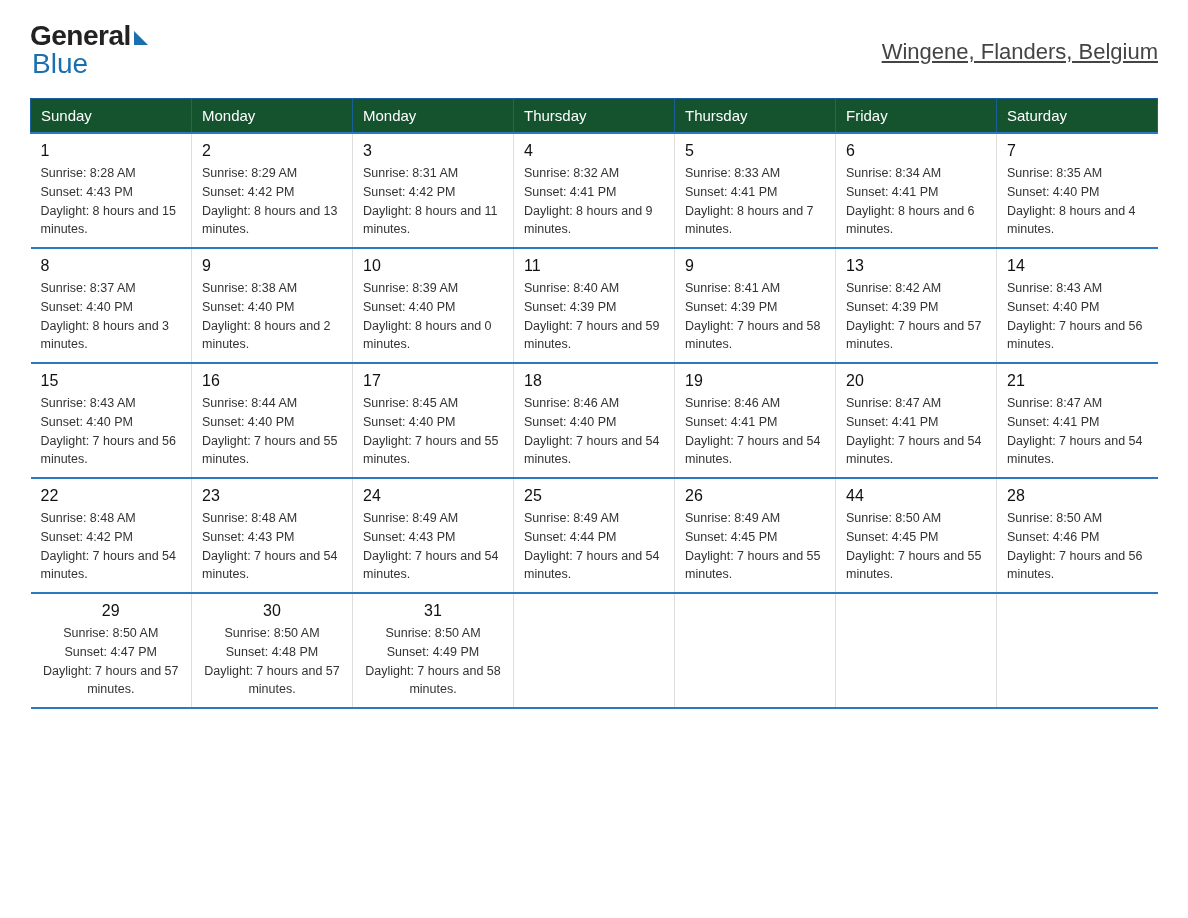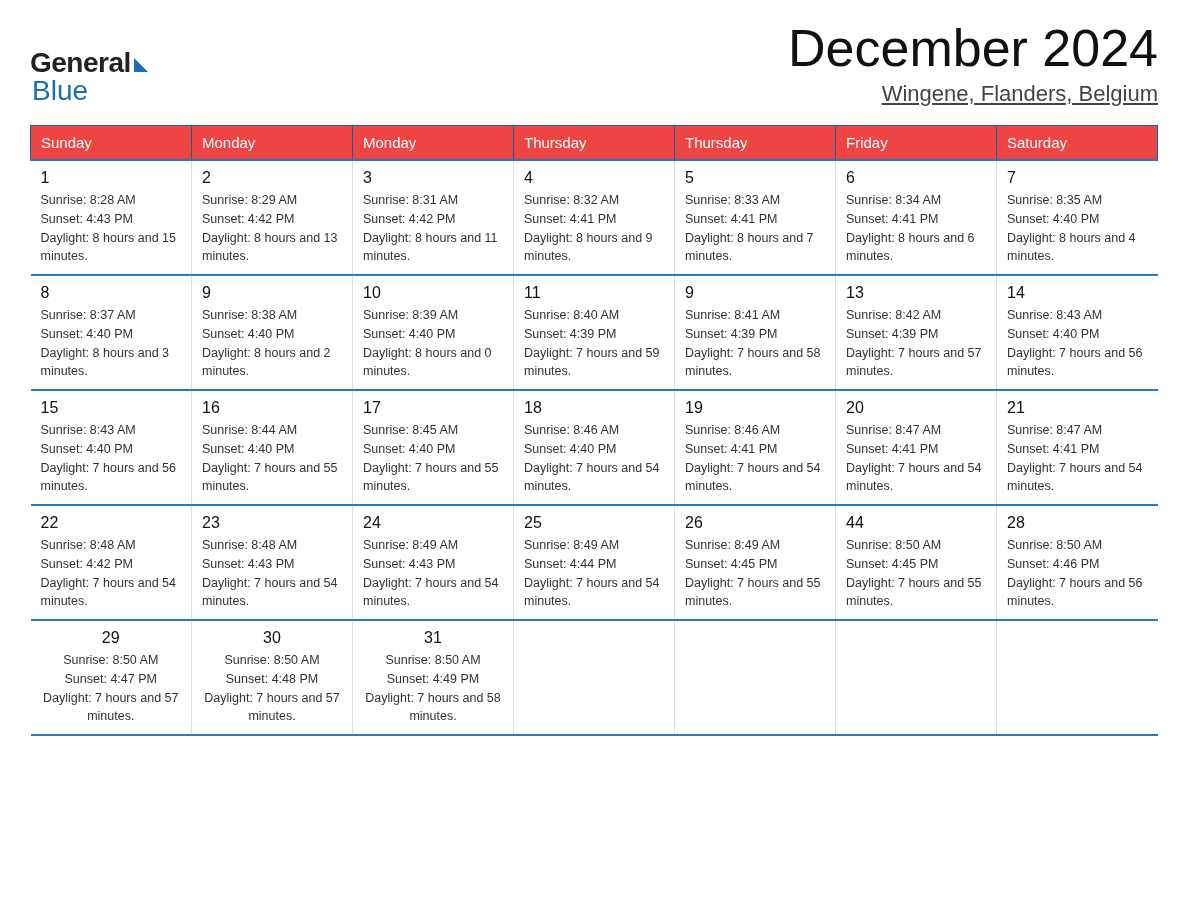--- a/index.html
+++ b/index.html
@@ -7,21 +7,21 @@
       font-family: Arial, sans-serif;
       background: #fff;
       color: #222;
       width: 1188px;
       min-height: 918px;
       padding: 20px 30px;
     }
     .header {
       display: flex;
       justify-content: space-between;
-      align-items: flex-end;
+      align-items: center;
       margin-bottom: 18px;
     }
     .logo {
       display: flex;
       flex-direction: column;
       align-items: flex-start;
     }
     .logo-top {
       display: flex;
       align-items: center;
@@ -62,21 +62,21 @@
       color: #444;
       margin-top: 4px;
       text-decoration: underline;
     }
     table {
       width: 100%;
       border-collapse: collapse;
       table-layout: fixed;
     }
     thead tr {
-      background-color: #ef4444;
+      background-color: #14532d;
     }
     thead th {
       color: #fff;
       font-size: 15px;
       font-weight: 500;
       padding: 8px 10px;
       text-align: left;
       border: 1px solid #1a5f9a;
     }
     tbody tr {
@@ -115,21 +115,20 @@
 
 <div class="header">
   <div class="logo">
     <div class="logo-top">
       <span class="logo-general">General</span>
       <div class="logo-arrow"></div>
     </div>
     <span class="logo-blue">Blue</span>
   </div>
   <div class="title-area">
-    <div class="month-title">December 2024</div>
     <div class="subtitle">Wingene, Flanders, Belgium</div>
   </div>
 </div>
 
 <table>
   <thead>
     <tr>
       <th>Sunday</th>
       <th>Monday</th>
       <th>Monday</th>

